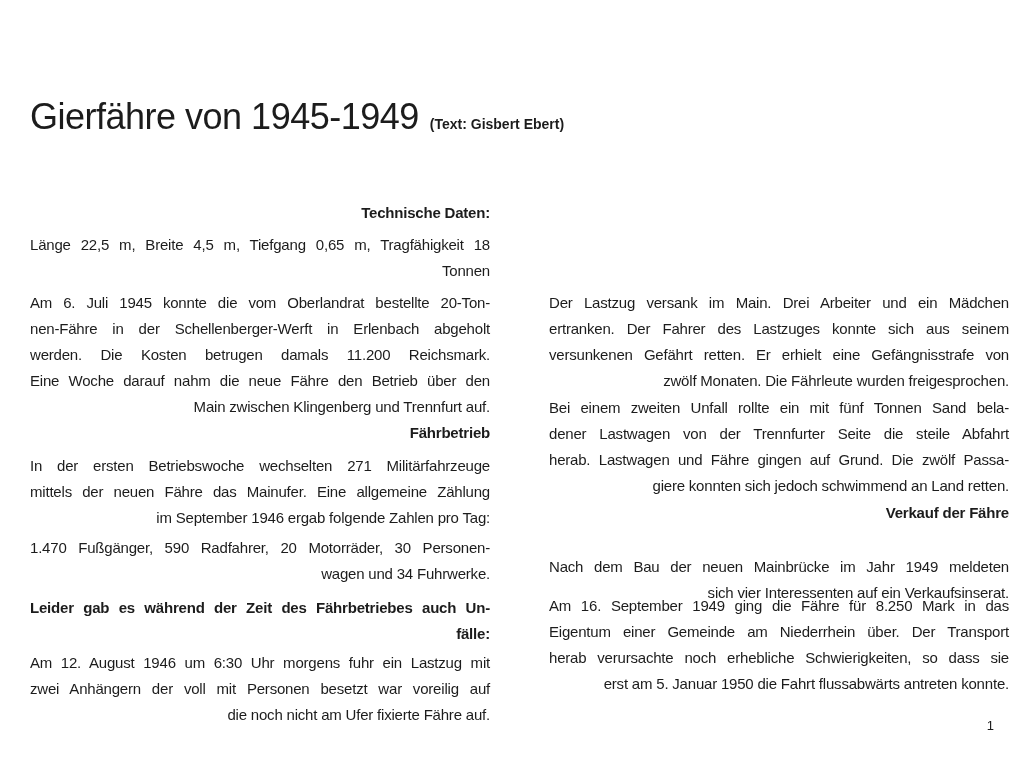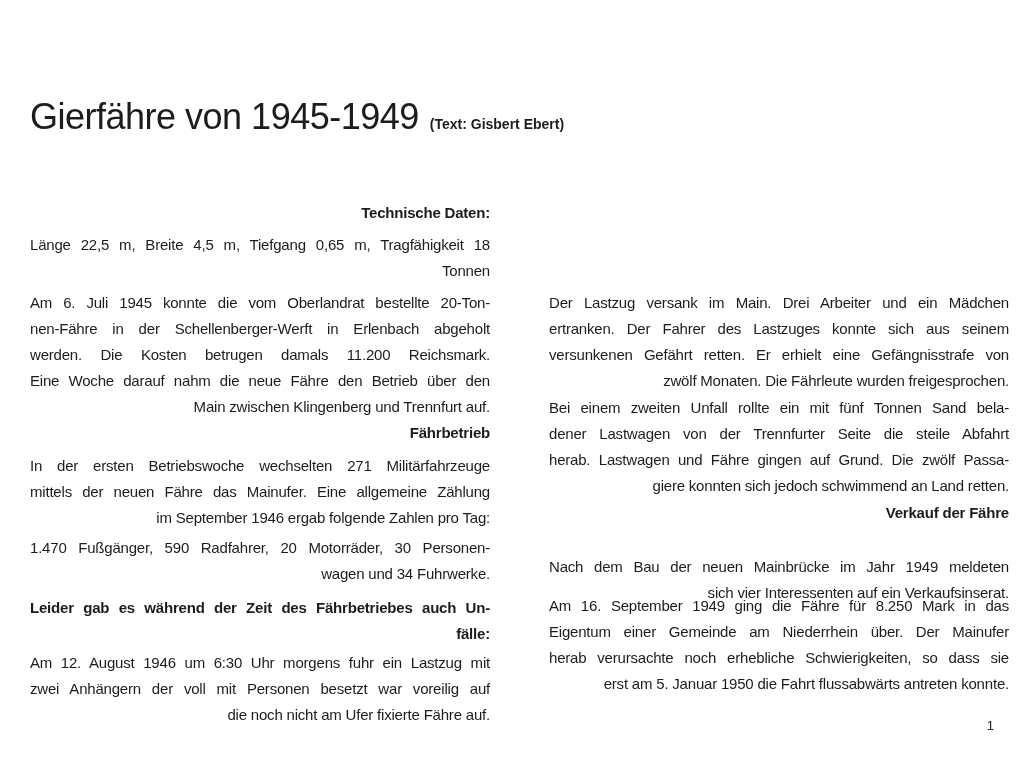--- a/index.html
+++ b/index.html
@@ -110,20 +110,20 @@
     <div class="ln last">Verkauf der Fähre</div>
   </div>
 
   <div class="blk col-r" style="top:554px">
     <div class="ln">Nach dem Bau der neuen Mainbrücke im Jahr 1949 meldeten</div>
     <div class="ln last">sich vier Interessenten auf ein Verkaufsinserat.</div>
   </div>
 
   <div class="blk col-r" style="top:593px">
     <div class="ln">Am 16. September 1949 ging die Fähre für 8.250 Mark in das</div>
-    <div class="ln">Eigentum einer Gemeinde am Niederrhein über. Der Mainufer</div>
+    <div class="ln">Eigentum einer Gemeinde am Niederrhein über. Der Transport</div>
     <div class="ln">herab verursachte noch erhebliche Schwierigkeiten, so dass sie</div>
     <div class="ln last">erst am 5. Januar 1950 die Fahrt flussabwärts antreten konnte.</div>
   </div>
 
   <div class="page-number">1</div>
 
 </div>
 
 </body></html>

